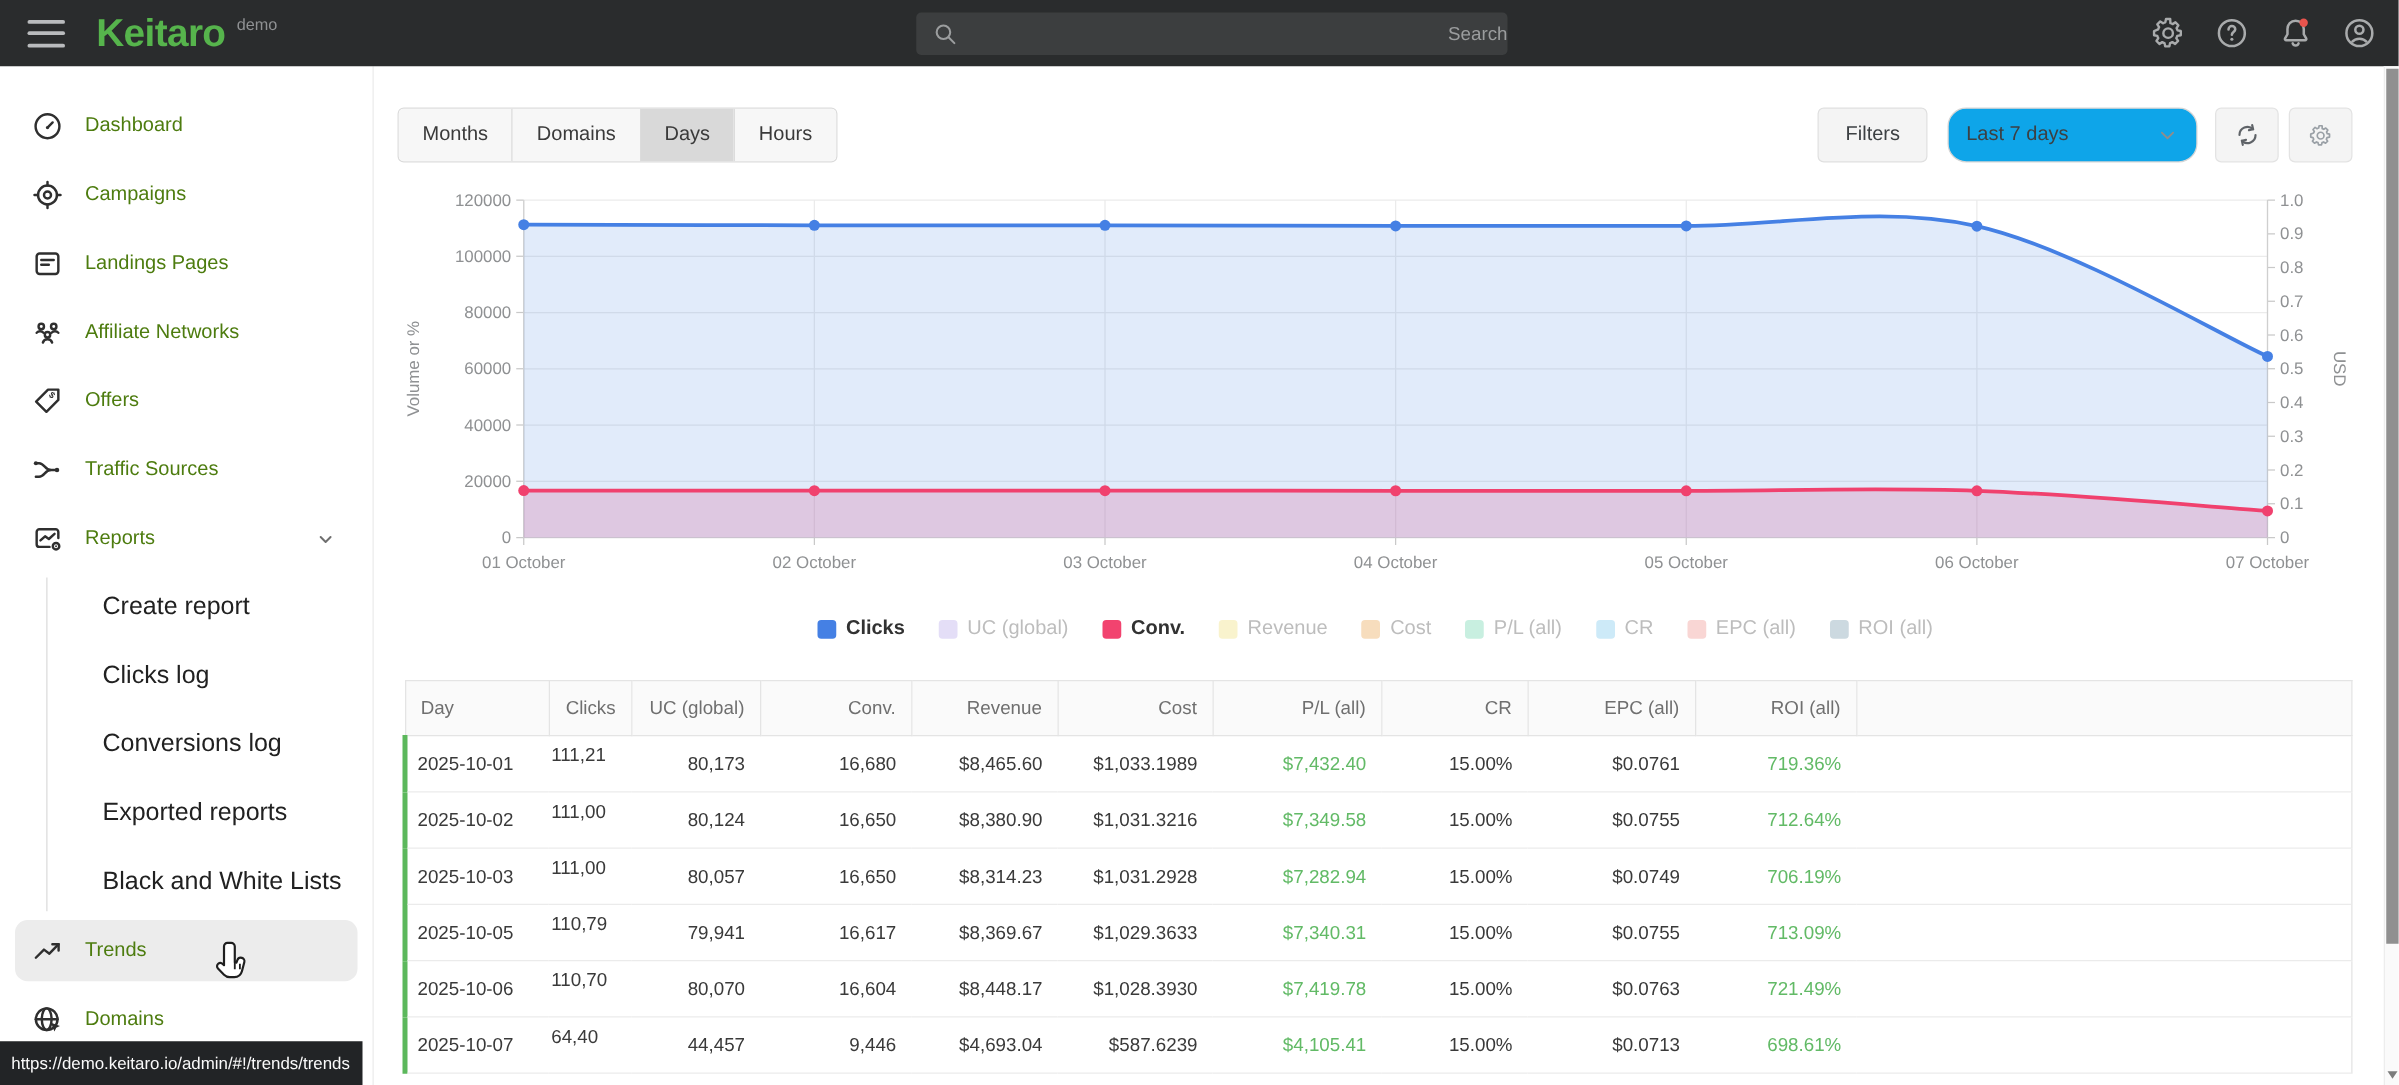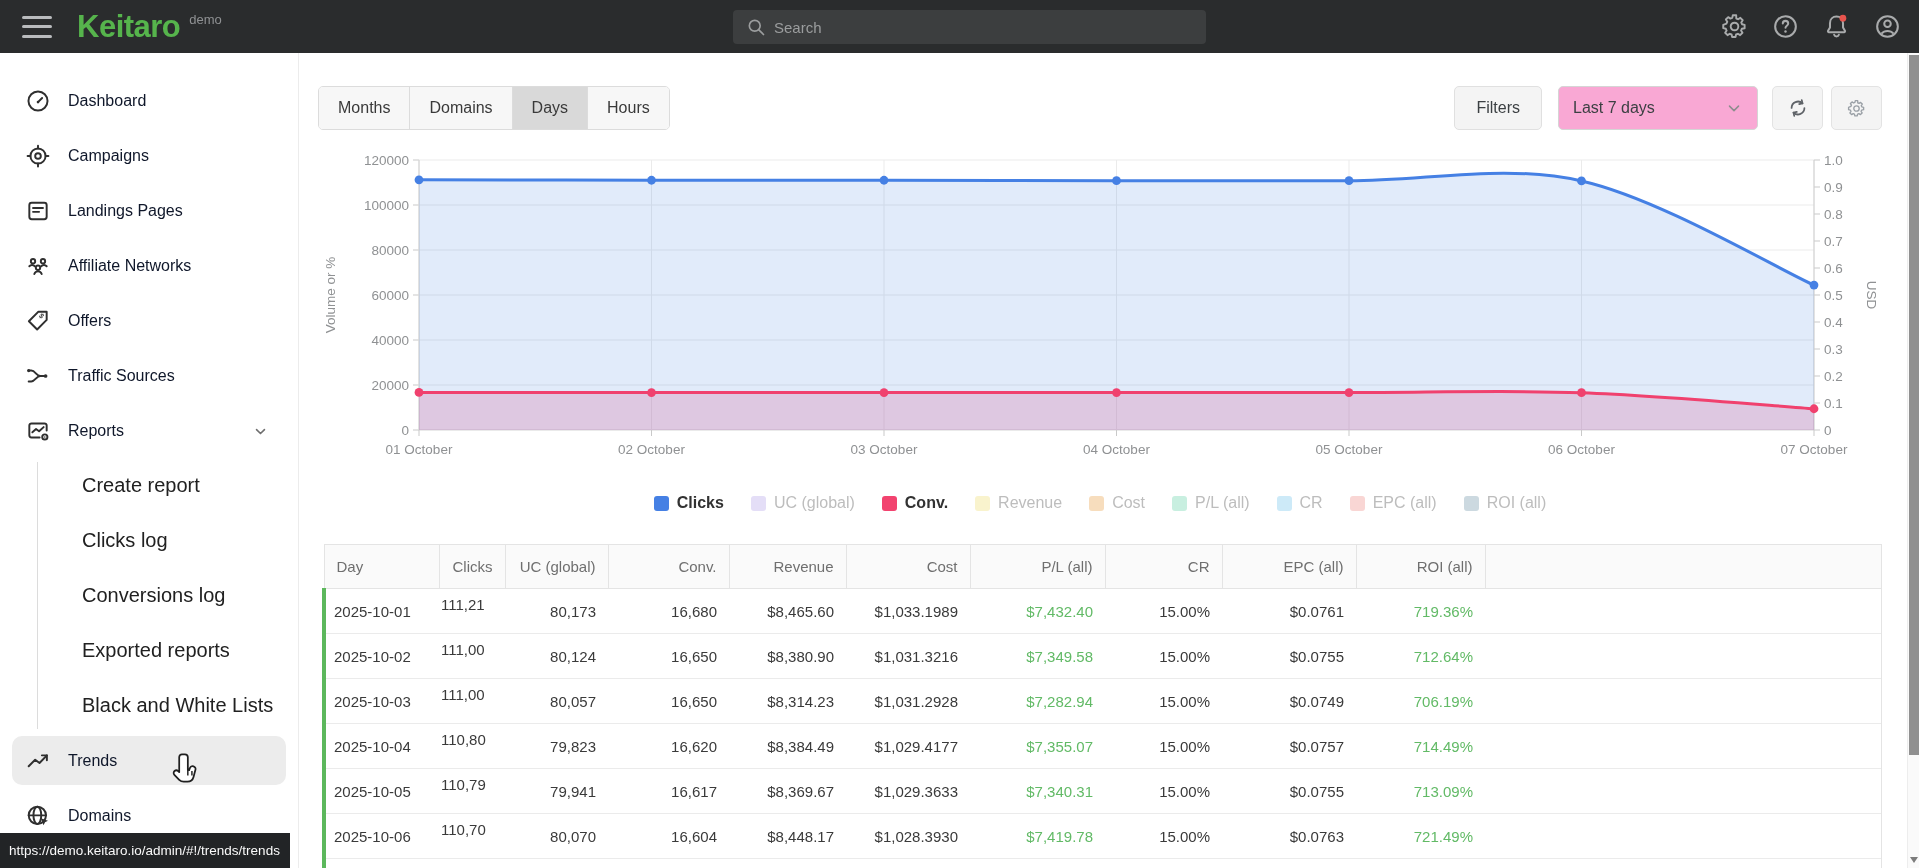--- a/index.html
+++ b/index.html
@@ -7,47 +7,47 @@
   body { position:relative; }
 
   
   .topbar { position:absolute; left:0; top:0; width:1919px; height:53px; background:#2a2c2d; display:flex; align-items:center; z-index:30; }
   .hamburger { width:30px; height:22px; margin-left:22px; display:flex; flex-direction:column; justify-content:space-between; cursor:pointer; }
   .hamburger span { display:block; height:3px; border-radius:2px; background:#b9bbbd; }
   .brand { margin-left:25px; font-size:31px; font-weight:bold; letter-spacing:-0.5px; color:#56b44c; }
   .brand-badge { margin-left:9px; margin-top:-14px; font-size:13px; color:#8f9193; }
   .search-wrap { position:absolute; left:733px; top:10px; width:473px; height:34px; background:#3c3e3f; border-radius:4px; display:flex; align-items:center; }
   .search-wrap svg { margin-left:13px; }
-  .search-input { flex:1; background:transparent; border:none; outline:none; color:#d7d7d7; font-size:15px; margin-left:8px; font-family:"Liberation Sans",sans-serif; }
+  .search-input { flex:1; background:transparent; border:none; outline:none; color:#d7d7d7; font-size:15px; margin-left:8px; font-family:"Liberation Sans",sans-serif;text-align:right; }
   .search-input::placeholder { color:#9b9d9e; }
   .top-icons { position:absolute; right:18px; top:0; height:53px; display:flex; align-items:center; gap:23px; }
   .top-icon { width:28px; height:28px; display:flex; align-items:center; justify-content:center; cursor:pointer; position:relative; }
 
   
   .sidebar { position:absolute; left:0; top:53px; width:299px; height:815px; background:#fff; border-right:1px solid #ececec; padding-top:20px; z-index:5; }
   .side-item { height:55px; display:flex; align-items:center; cursor:pointer; position:relative; }
   .side-item .ic { width:26px; height:26px; margin-left:25px; flex:0 0 26px; display:flex; align-items:center; justify-content:center; }
-  .side-item .lbl { margin-left:17px; font-size:16px; color:#0f172a; }
+  .side-item .lbl { margin-left:17px; font-size:16px; color:#4d7c0f; }
   .side-item .chev { position:absolute; right:28px; top:50%; margin-top:-9px; }
   .side-item.active::before { content:""; position:absolute; left:12px; right:12px; top:3px; bottom:3px; background:#ececec; border-radius:10px; }
   .side-item > * { position:relative; }
   .subnav { position:relative; margin-left:37px; }
   .subnav::before { content:""; position:absolute; left:0; top:4px; bottom:4px; width:1px; background:#dcdcdc; }
   .sub-item { height:55px; display:flex; align-items:center; padding-left:45px; font-size:20px; color:#212121; cursor:pointer; }
 
   
   .main { position:absolute; left:300px; top:53px; width:1607px; height:815px; background:#fff; overflow:hidden; }
   .toolbar { margin:33px 25px 0 18px; height:44px; display:flex; align-items:center; }
   .tabs { display:flex; border:1px solid #dcdcdc; border-radius:5px; overflow:hidden; height:44px; }
   .tab { padding:0 19px; display:flex; align-items:center; font-size:16px; color:#3a3a3a; background:#f7f7f7; border-left:1px solid #dcdcdc; cursor:pointer; }
   .tab:first-child { border-left:none; }
   .tab.active { background:#d9d9d9; }
   .toolbar-spacer { flex:1; }
   .btn { height:44px; border:1px solid #e0e0e0; border-radius:5px; background:#f4f4f4; font-size:16px; color:#3c4043; display:flex; align-items:center; padding:0 21px; cursor:pointer; }
-  .select { height:44px; width:200px; margin-left:16px; border:1px solid #d5d5d5; border-radius:5px; background:#f9a8d4; display:flex; align-items:center; padding:0 14px; font-size:16px; color:#3c4043; cursor:pointer; }
+  .select { height:44px; width:200px; margin-left:16px; border:1px solid #d5d5d5; border-radius:15px; background:#0ea5e9; display:flex; align-items:center; padding:0 14px; font-size:16px; color:#3c4043; cursor:pointer; }
   .select .sel-chev { margin-left:auto; }
   .icon-btn { width:51px; height:44px; margin-left:14px; border:1px solid #e3e3e3; border-radius:5px; background:#f4f4f4; display:flex; align-items:center; justify-content:center; cursor:pointer; }
   .icon-btn + .icon-btn { margin-left:8px; }
 
   
   .chart-wrap { margin:17px 0 0 19px; width:1562px; height:323px; }
   
   .legend { margin-top:20px; width:1562px; margin-left:19px; display:flex; justify-content:center; align-items:center; gap:27px; height:26px; }
   .legend-item { display:flex; align-items:center; gap:8px; cursor:pointer; font-size:16px; }
   .legend-swatch { width:15px; height:15px; border-radius:3px; }
@@ -453,33 +453,20 @@
           <td class="">16,650</td>
           <td class="">$8,314.23</td>
           <td class="">$1,031.2928</td>
           <td class=" green">$7,282.94</td>
           <td class="">15.00%</td>
           <td class="">$0.0749</td>
           <td class=" green">706.19%</td>
           <td class="filler"></td>
         </tr>
         <tr>
-          <td class="c-day">2025-10-04</td>
-          <td class="c-clicks">110,80</td>
-          <td class="">79,823</td>
-          <td class="">16,620</td>
-          <td class="">$8,384.49</td>
-          <td class="">$1,029.4177</td>
-          <td class=" green">$7,355.07</td>
-          <td class="">15.00%</td>
-          <td class="">$0.0757</td>
-          <td class=" green">714.49%</td>
-          <td class="filler"></td>
-        </tr>
-        <tr>
           <td class="c-day">2025-10-05</td>
           <td class="c-clicks">110,79</td>
           <td class="">79,941</td>
           <td class="">16,617</td>
           <td class="">$8,369.67</td>
           <td class="">$1,029.3633</td>
           <td class=" green">$7,340.31</td>
           <td class="">15.00%</td>
           <td class="">$0.0755</td>
           <td class=" green">713.09%</td>

